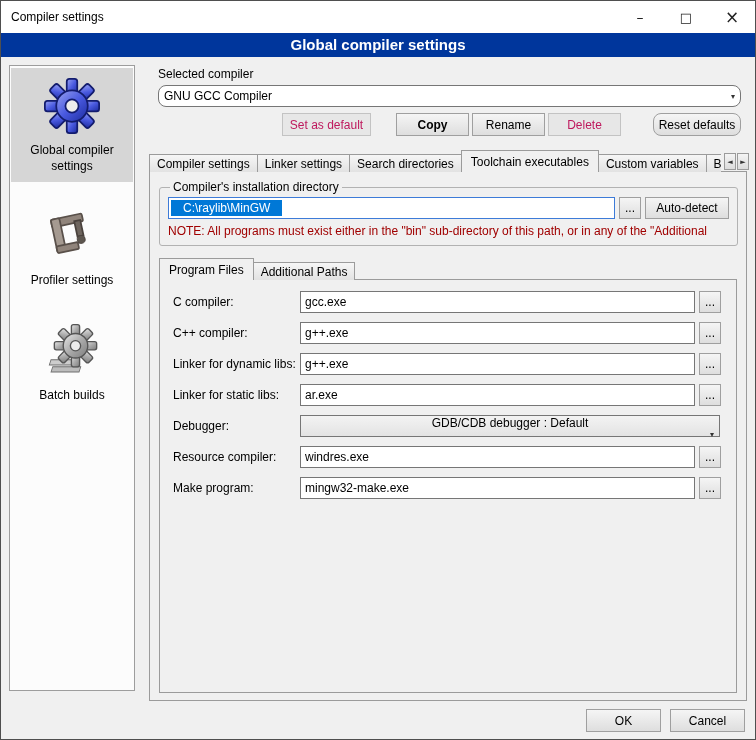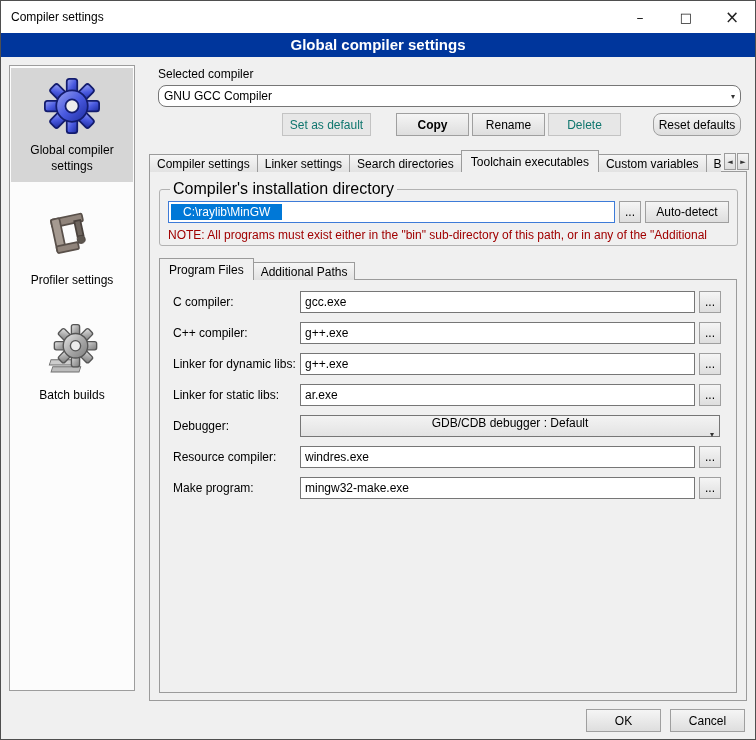--- a/index.html
+++ b/index.html
@@ -19,41 +19,41 @@
   
   .banner { position:absolute; left:0; top:32px; right:0; height:24px; background:#00369C; color:#fff; font-weight:bold; font-size:15px; text-align:center; line-height:24px; }
   
   .sidebar { position:absolute; left:8px; top:64px; width:126px; height:626px; background:#fcfcfc; border:1px solid #9d9d9d; padding:2px 1px; }
   .side-item { display:flex; flex-direction:column; align-items:center; padding:10px 2px 8px; margin-bottom:16px; cursor:default; }
   .side-item.selected { background:#d6d6d6; }
   .side-icon { width:56px; height:56px; margin-bottom:9px; }
   .side-label { text-align:center; font-size:12px; line-height:1.3; }
   
   .btn { position:absolute; height:23px; border:1px solid #9f9f9f; background:linear-gradient(#f5f5f5,#dedede); font-family:"Liberation Sans","DejaVu Sans",sans-serif; font-size:12px; color:#000; text-align:center; line-height:20px; }
-  .btn.disabled { color:#0f766e; border-color:#c3c3c3; background:#e7e7e7; }
+  .btn.disabled { color:#be185d; border-color:#c3c3c3; background:#e7e7e7; }
   
   .sc-label { position:absolute; left:157px; top:66px; }
   .combo { border:1px solid #767676; background:#fff; display:flex; align-items:center; padding:0 5px; height:22px; }
   .combo-arrow { margin-left:auto; font-size:8px; color:#333; font-family:"DejaVu Sans",sans-serif; }
   .compiler-combo { position:absolute; left:157px; top:84px; width:583px;border-radius:8px; }
   
   .tabs { position:absolute; display:flex; align-items:flex-end; overflow:hidden; white-space:nowrap; z-index:2; }
   .main-tabs { left:148px; top:149px; width:572px; height:22px; }
   .sub-tabs { left:158px; top:257px; width:560px; height:22px; }
   .tab { flex:0 0 auto; height:18px; padding:2px 7px 0; border:1px solid #9b9b9b; border-bottom:none; background:linear-gradient(#f6f6f6,#e2e2e2); line-height:15px; }
   .tab + .tab { margin-left:-1px; }
   .tab.active { height:22px; padding:4px 9px 0; background:#f0f0f0; position:relative; z-index:3; }
   .tab-arrows { position:absolute; left:722px; top:152px; display:flex; z-index:2; }
   .tab-arrow { width:12px; height:17px; display:flex; align-items:center; justify-content:center; font-size:7px; color:#333; border:1px solid #9b9b9b; background:linear-gradient(#f4f4f4,#dcdcdc); margin-left:1px; font-family:"DejaVu Sans",sans-serif; }
   
   .tab-panel { position:absolute; left:148px; top:170px; width:598px; height:530px; border:1px solid #9b9b9b; background:#f0f0f0; z-index:1; }
   .subtab-panel { position:absolute; left:158px; top:278px; width:578px; height:414px; border:1px solid #9b9b9b; background:#f0f0f0; z-index:1; }
   
   .group { position:absolute; left:158px; top:179px; width:578px; height:66px; border:1px solid #b2b2b2; border-radius:3px; padding:3px 8px 0; z-index:2; }
-  .group legend { font-size:16px; padding:0 3px; margin-left:2px; }
+  .group legend { font-size:12px; padding:0 3px; margin-left:2px; }
   .dir-row { display:flex; align-items:center; gap:4px; }
   .path-box { width:447px; height:22px; border:1px solid #3d7bd8; background:#fff; display:flex; align-items:center; padding:0 2px; overflow:hidden; }
   .sel-text { background:#0078D7; color:#fff; padding:1px 12px; white-space:nowrap; }
   .inline-btn { position:static; flex:0 0 auto; }
   .browse-sm { width:22px; }
   .autodetect { width:84px; }
   .note { margin-top:5px; color:#A00000; white-space:nowrap; overflow:hidden; }
   
   .form-row { position:absolute; left:13px; width:548px; height:22px; }
   .f-label { position:absolute; left:0; top:0; line-height:22px; }

